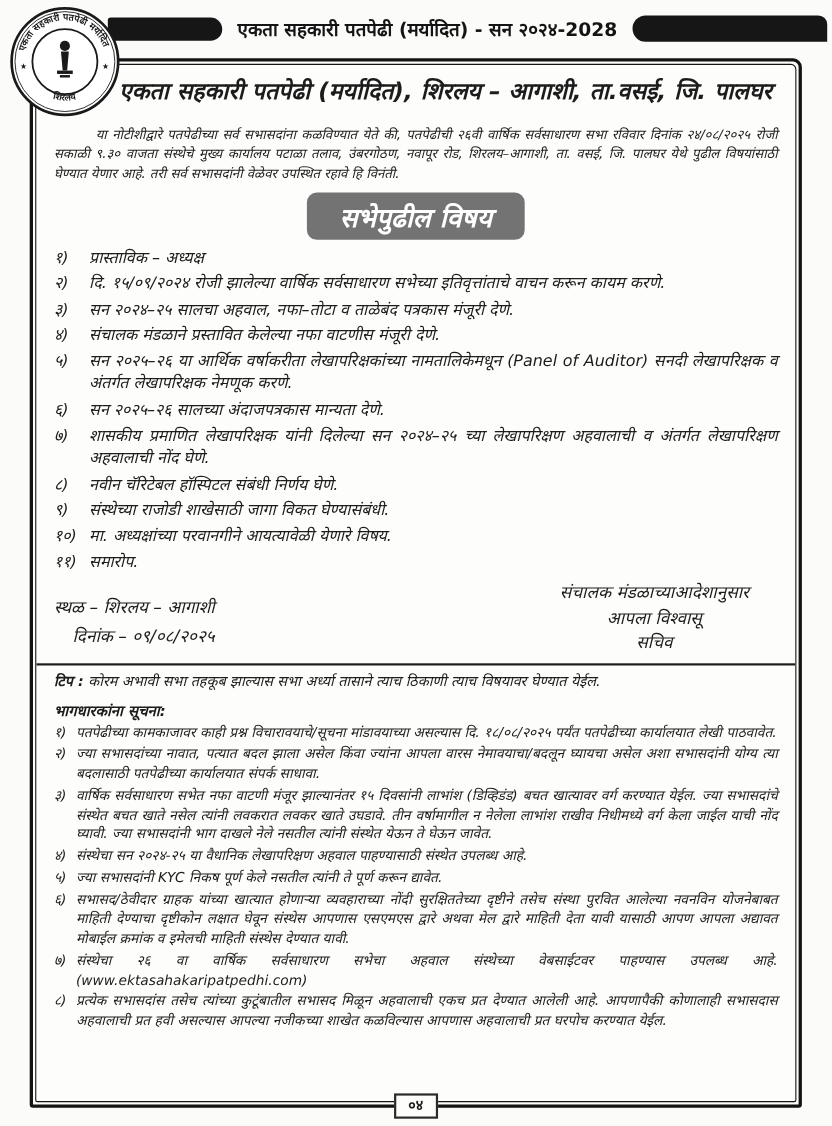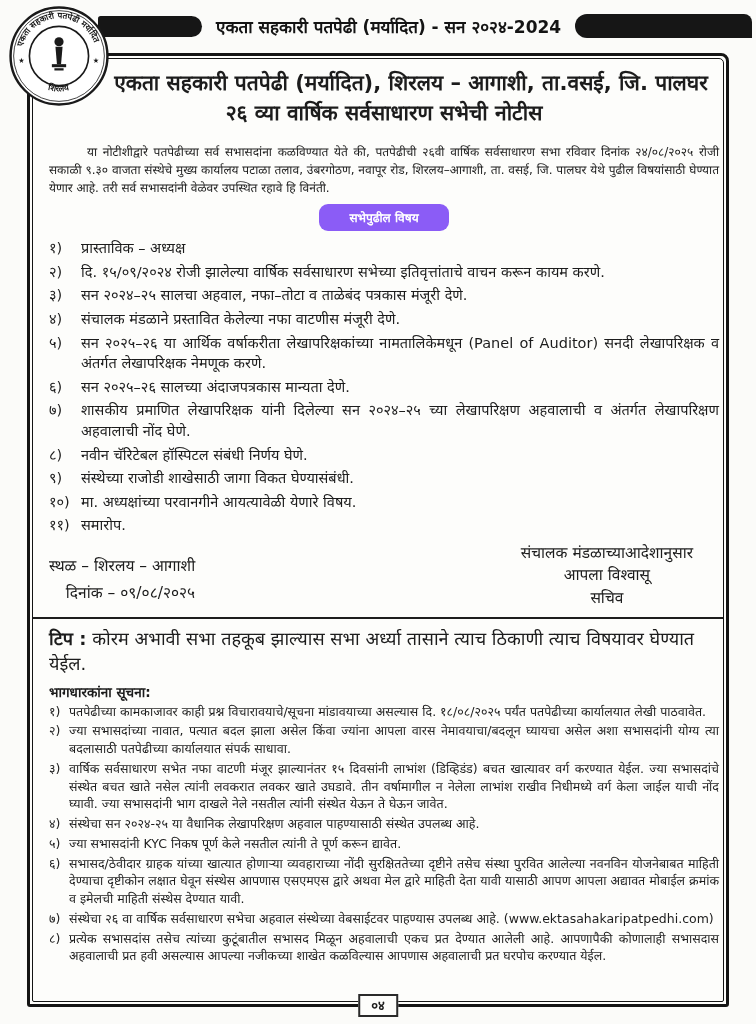--- a/index.html
+++ b/index.html
@@ -42,42 +42,43 @@
   .frame-outer {
     position: absolute; top: 53px; left: 27px; right: 27px; bottom: 17px;
     border: 3px solid #141414;
     border-radius: 8px 8px 3px 3px;
     background: #fdfdfb;
   }
   .frame-inner {
     position: absolute; top: 2px; left: 2px; right: 2px; bottom: 2px;
     border: 1.5px solid #141414;
     border-radius: 5px 5px 2px 2px;
-    padding: 10px 4px 14px 16px;
+    padding: 10px 16px 14px 16px;
     overflow: hidden;
+    font-style: italic;
   }
 
   
   .doc-title, .doc-subtitle {
     text-align: center; font-weight: bold; font-size: 21px; line-height: 1.42;
   }
   .doc-title { padding-left: 54px; }
 
   
   .intro {
     margin-top: 14px;
     font-size: 12px; line-height: 1.52; text-align: justify;
     text-indent: 38px;
   }
 
   
   .agenda-btn-wrap { text-align: center; margin: 7px 0 7px 0; }
   .agenda-btn {
-    display: inline-block; background: #8b5cf6; color: #ffffff;
-    font-size: 12px; font-weight: bold;
+    display: inline-block; background: #737373; color: #ffffff;
+    font-size: 24px; font-weight: bold;
     padding: 5px 30px; border-radius: 9px; border: none;
   }
 
   
   .agenda-list { margin-top: 4px; }
   .agenda-item {
     display: flex; align-items: flex-start;
     font-size: 14.5px; line-height: 1.42; margin-bottom: 3px;
     text-align: justify;
   }
@@ -92,21 +93,21 @@
   .signoff .left-block { line-height: 1.75; padding-bottom: 2px; text-align: right; }
   .signoff .right-block { text-align: center; line-height: 1.45; padding-right: 26px; }
   .signoff .right-block .name { font-weight: bold; font-size: 16.5px; }
 
   .rule {
     border: none; border-top: 2.5px solid #1d1d1d;
     margin: 8px -16px 7px -16px;
   }
 
   
-  .tip { font-size: 18px; line-height: 1.4; }
+  .tip { font-size: 13px; line-height: 1.4; }
   .tip .tip-label { font-weight: bold; }
 
   
   .instr-heading { margin-top: 6px; font-size: 13.5px; font-weight: bold; }
   .instr-list { margin-top: 2px; }
   .instr-item {
     display: flex; align-items: flex-start;
     font-size: 12.5px; line-height: 1.42; margin-bottom: 2px;
     text-align: justify;
   }
@@ -147,30 +148,29 @@
       <circle cx="50" cy="36" r="4.5"></circle>
       <path d="M46.5 41 L53.5 41 L52 58 L48 58 Z"></path>
       <rect x="43" y="58" width="14" height="3"></rect>
       <rect x="45.5" y="62" width="9" height="2.2"></rect>
     </g>
   </svg>
 </div>
 
 <div class="banner">
   <div class="bar-left"></div>
-  <div class="banner-title">एकता सहकारी पतपेढी (मर्यादित) - सन २०२४-2024</div>
+  <div class="banner-title">एकता सहकारी पतपेढी (मर्यादित) - सन २०२४-2028</div>
   <div class="bar-right"></div>
 </div>
 
 <div class="frame-outer">
   <div class="page-num-box">०४</div>
   <div class="frame-inner">
 
     <div class="doc-title">एकता सहकारी पतपेढी (मर्यादित), शिरलय – आगाशी, ता.वसई, जि. पालघर</div>
-    <div class="doc-subtitle">२६ व्या वार्षिक सर्वसाधारण सभेची नोटीस</div>
 
     <p class="intro">या नोटीशीद्वारे पतपेढीच्या सर्व सभासदांना कळविण्यात येते की, पतपेढीची २६वी वार्षिक सर्वसाधारण सभा रविवार दिनांक २४/०८/२०२५ रोजी सकाळी ९.३० वाजता संस्थेचे मुख्य कार्यालय पटाळा तलाव, उंबरगोठण, नवापूर रोड, शिरलय–आगाशी, ता. वसई, जि. पालघर येथे पुढील विषयांसाठी घेण्यात येणार आहे. तरी सर्व सभासदांनी वेळेवर उपस्थित रहावे हि विनंती.</p>
 
     <div class="agenda-btn-wrap">
       <span class="agenda-btn">सभेपुढील विषय</span>
     </div>
 
     <div class="agenda-list">
       <div class="agenda-item">
           <span class="num">१)</span>

